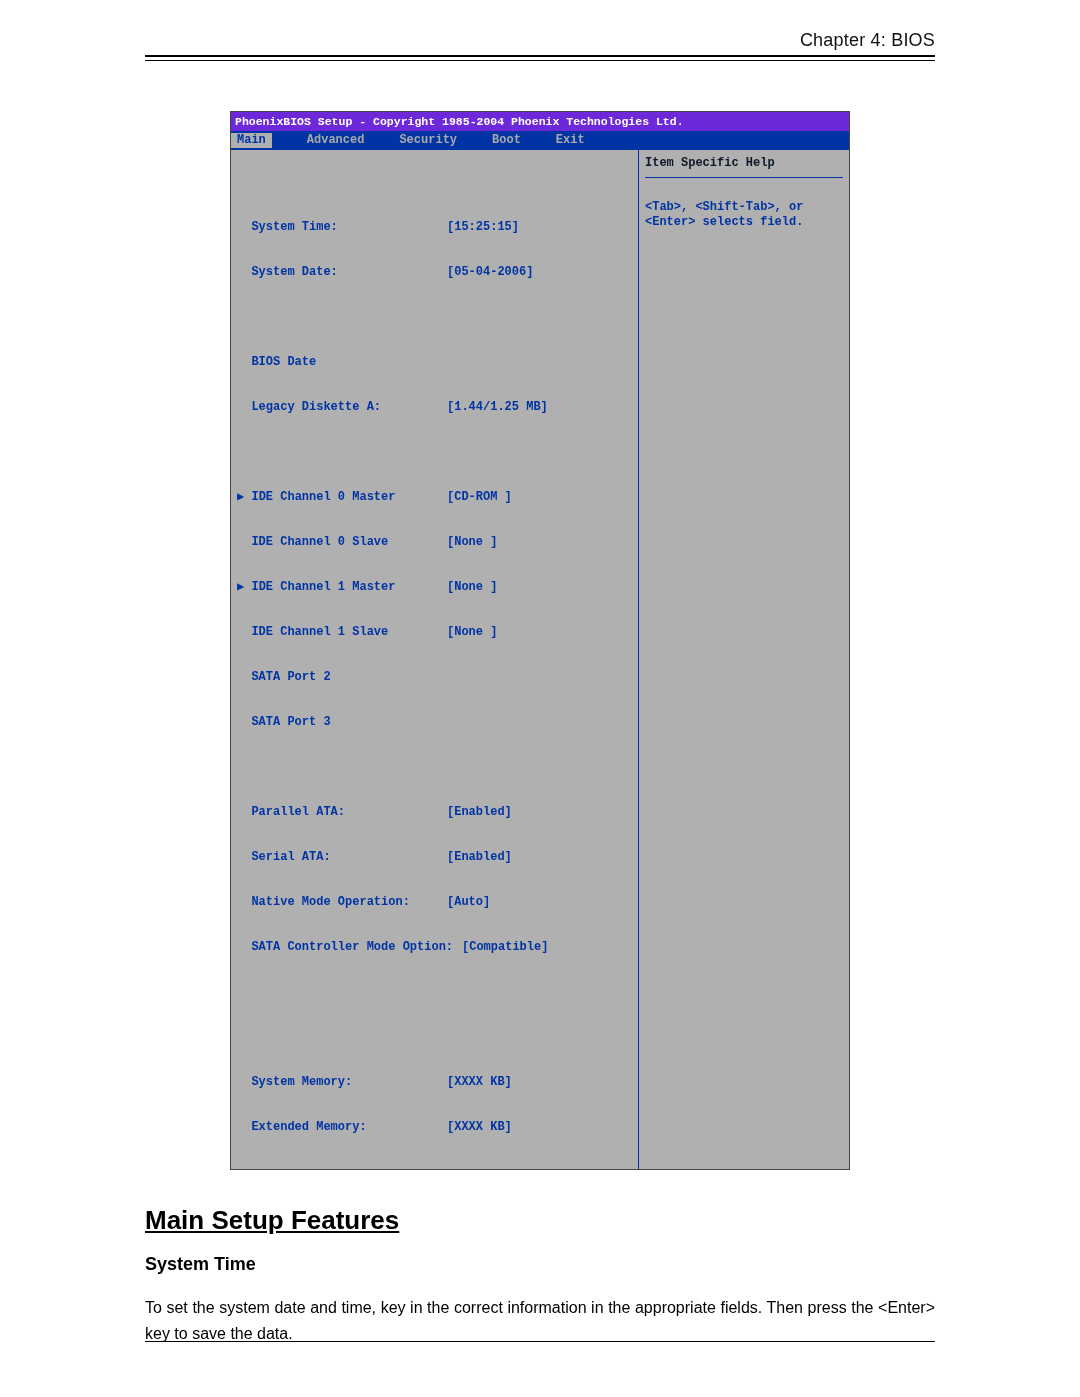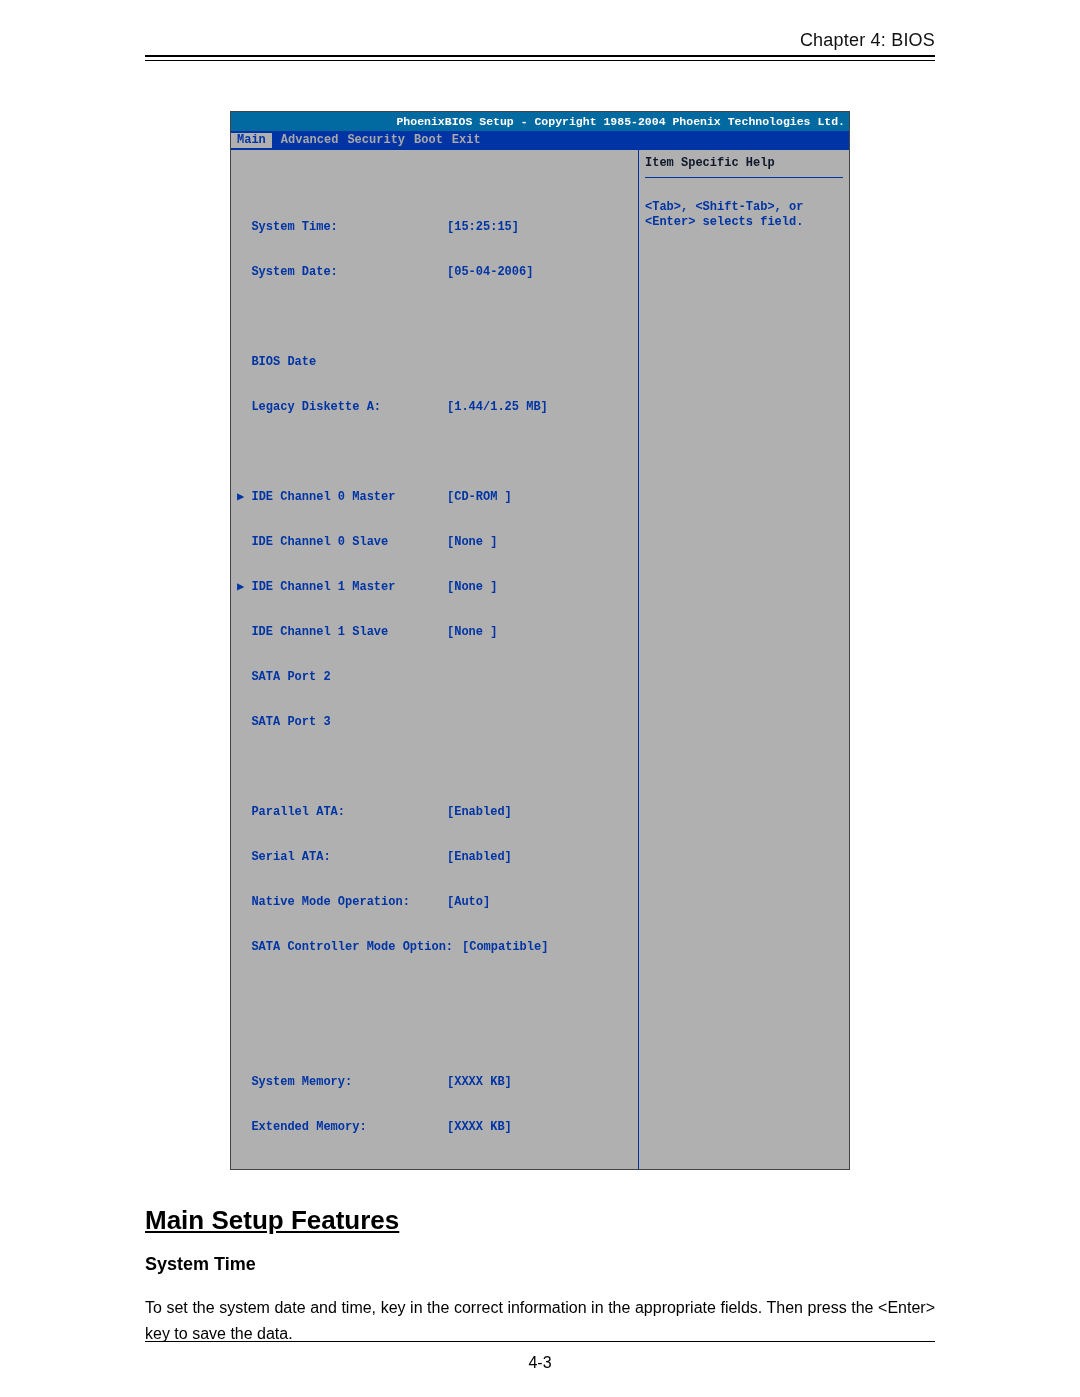--- a/index.html
+++ b/index.html
@@ -39,32 +39,32 @@
   .bios-box {
     width: 618px;
     margin: 0 auto 30px auto;
     font-family: "Courier New", monospace;
     font-size: 12px;
     font-weight: bold;
     border: 1px solid #444;
     line-height: 15px;
   }
   .bios-title {
-    background: #0369a1;
+    background: #6d28d9;
     color: #fff;
-    text-align: right;
+    text-align: left;
     padding: 2px 4px;
     font-size: 11.5px;
   }
   .bios-menu {
     display: flex;
     background: #0034a4;
     color: #a9a9a9;
     padding: 2px 6px;
-    gap: 9px;
+    gap: 35px;
     font-size: 12px;
     text-align: right;
   }
   .bios-menu .sel {
     background: #b0b0b0;
     color: #0034a4;
     padding: 0 6px;
     margin-left: -6px;
   }
   .bios-body {
@@ -241,14 +241,13 @@
     </div>
 
   </div>
 
   <h2 class="section-title">Main Setup Features</h2>
 
   <h3 class="subhead">System Time</h3>
   <p class="body">To set the system date and time, key in the correct information in the appropriate fields.  Then press the &lt;Enter&gt; key to save the data.</p>
 
   <div class="page-footer-rule"></div>
-  <div class="page-number">4-3</div>
 </div>
 
 </body></html>

